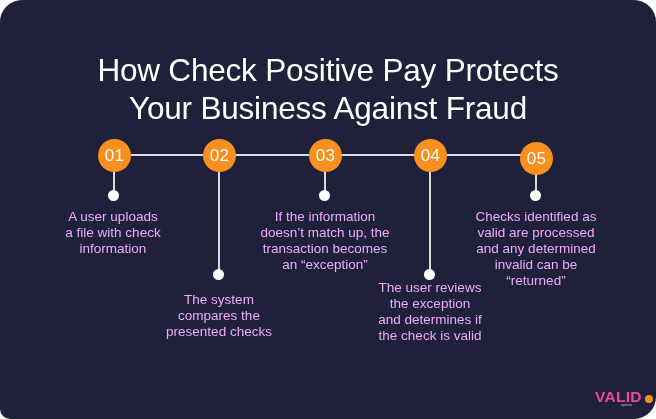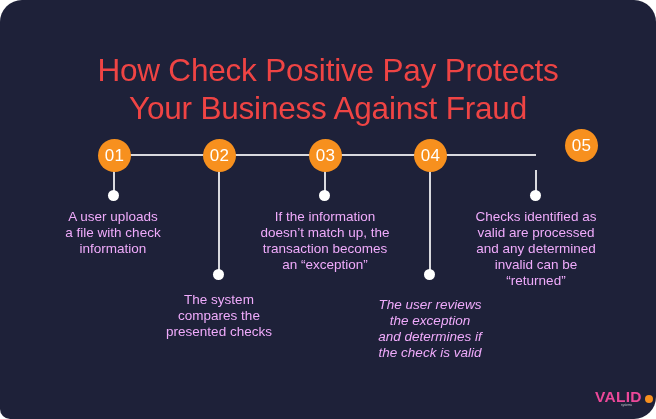--- a/index.html
+++ b/index.html
@@ -11,21 +11,21 @@
     border-radius: 22px 22px 22px 10px;
     overflow: hidden;
     font-family: "Liberation Sans", sans-serif;
     color: #ffffff;
   }
   .title {
     position: absolute; left: 0; top: 30px; width: 656px;
     text-align: center;
     font-size: 31.5px; line-height: 38px;
     font-weight: 400; letter-spacing: -0.2px;
-    color: #ef4444;
+    color: #ffffff;
   }
   .title span { display: block; }
   .timeline-line {
     position: absolute; left: 114px; top: 154px;
     width: 422px; height: 2px; background: #d9d9de;
   }
   .step { position: absolute; top: 0; left: 0; }
   .badge {
     position: absolute; width: 33px; height: 33px; border-radius: 50%;
     background: #f7901e; color: #ffffff;
@@ -91,32 +91,32 @@
       <div>doesn’t match up, the</div>
       <div>transaction becomes</div>
       <div>an “exception”</div>
     </div>
   </div>
 
   <div class="step">
     <div class="stem" style="left:429px; top:170px; height:103px;"></div>
     <div class="dot" style="left:424px; top:269px;"></div>
     <div class="badge" style="left:414px; top:139px;">04</div>
-    <div class="desc" style="left:355px; top:297px;font-style:italic;">
+    <div class="desc" style="left:355px; top:280px;">
       <div>The user reviews</div>
       <div>the exception</div>
       <div>and determines if</div>
       <div>the check is valid</div>
     </div>
   </div>
 
   <div class="step">
     <div class="stem" style="left:535px; top:170px; height:24px;"></div>
     <div class="dot" style="left:530px; top:190px;"></div>
-    <div class="badge" style="left:520px; top:129px;margin-left:45px;">05</div>
+    <div class="badge" style="left:520px; top:142px;">05</div>
     <div class="desc" style="left:461px; top:209px;">
       <div>Checks identified as</div>
       <div>valid are processed</div>
       <div>and any determined</div>
       <div>invalid can be</div>
       <div>“returned”</div>
     </div>
   </div>
 
   <div class="logo">

